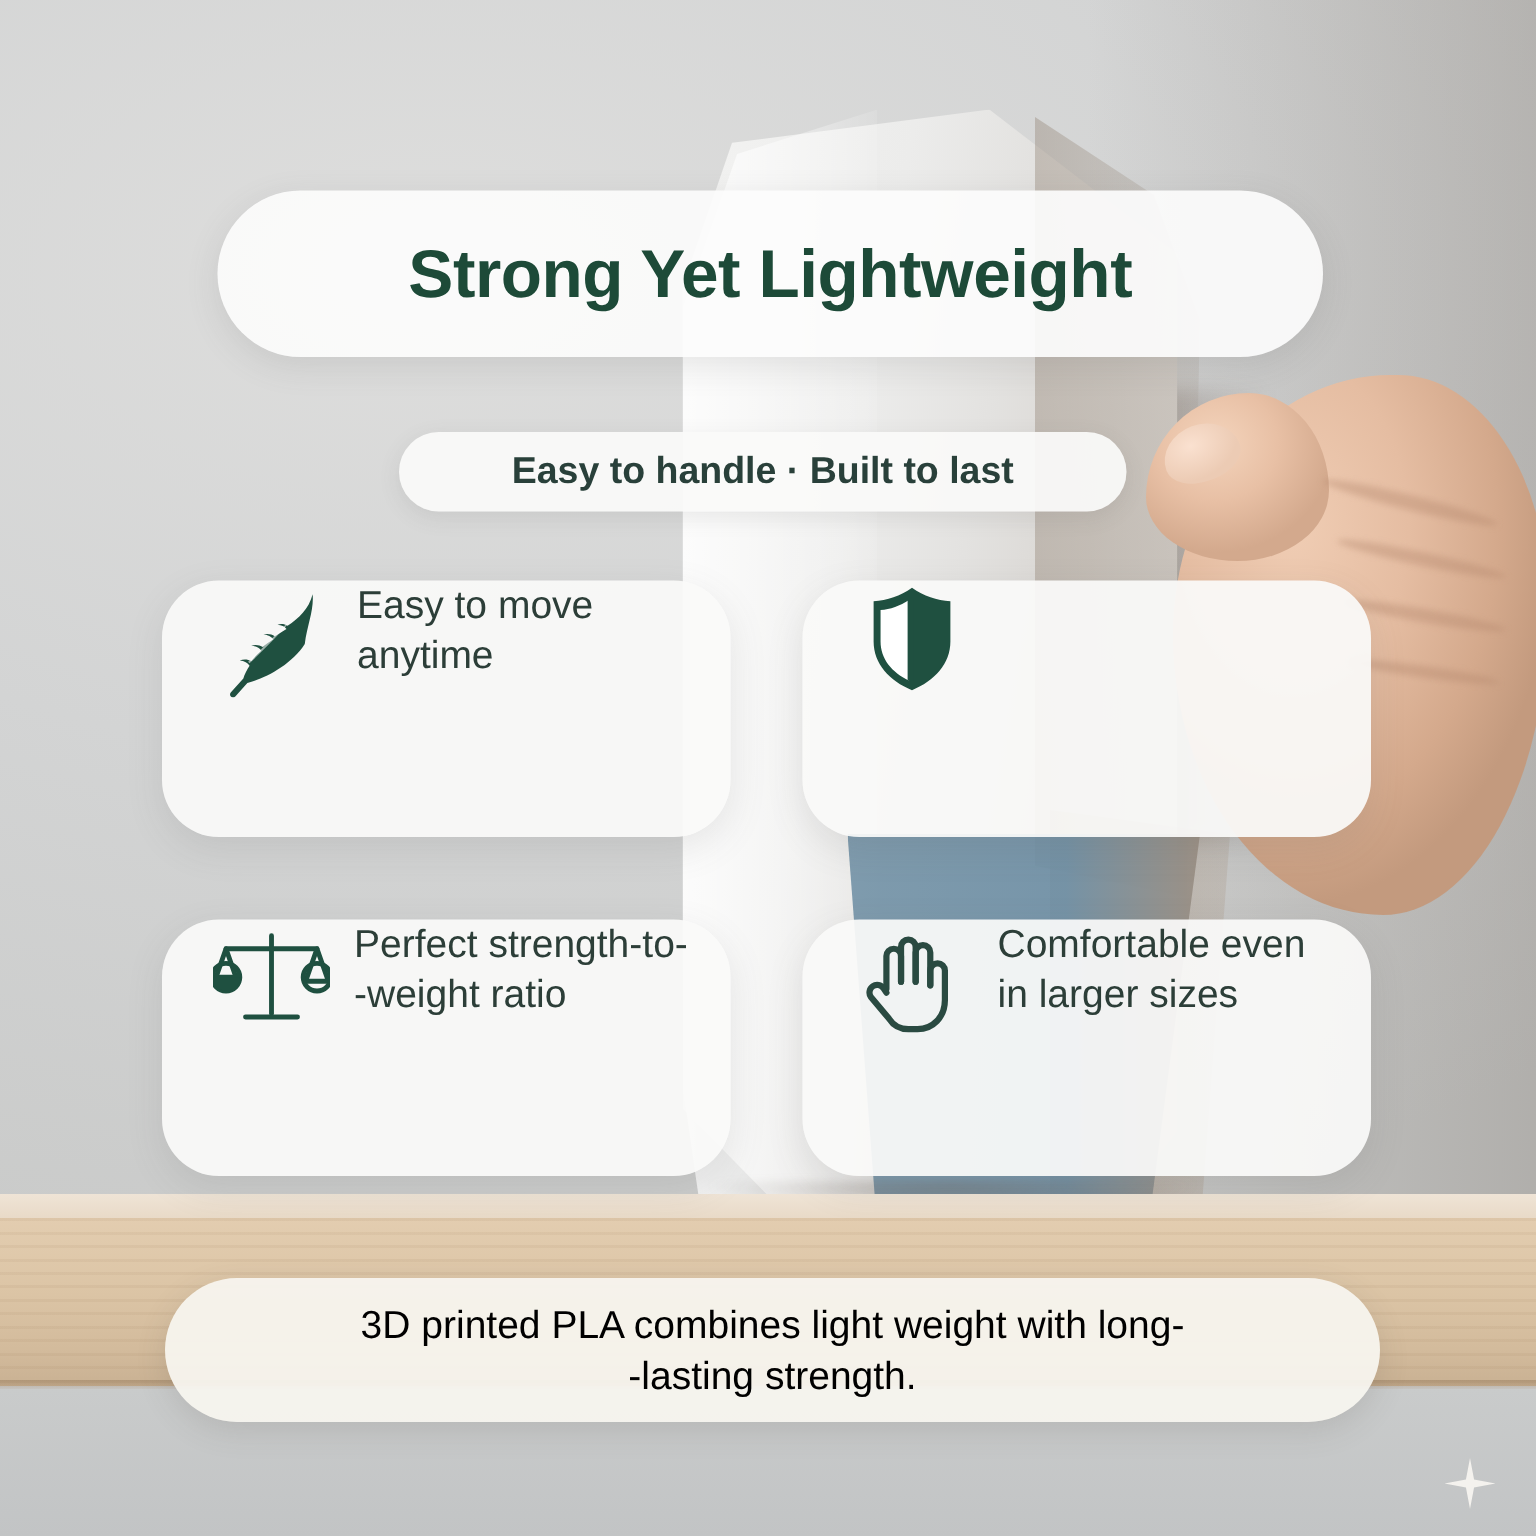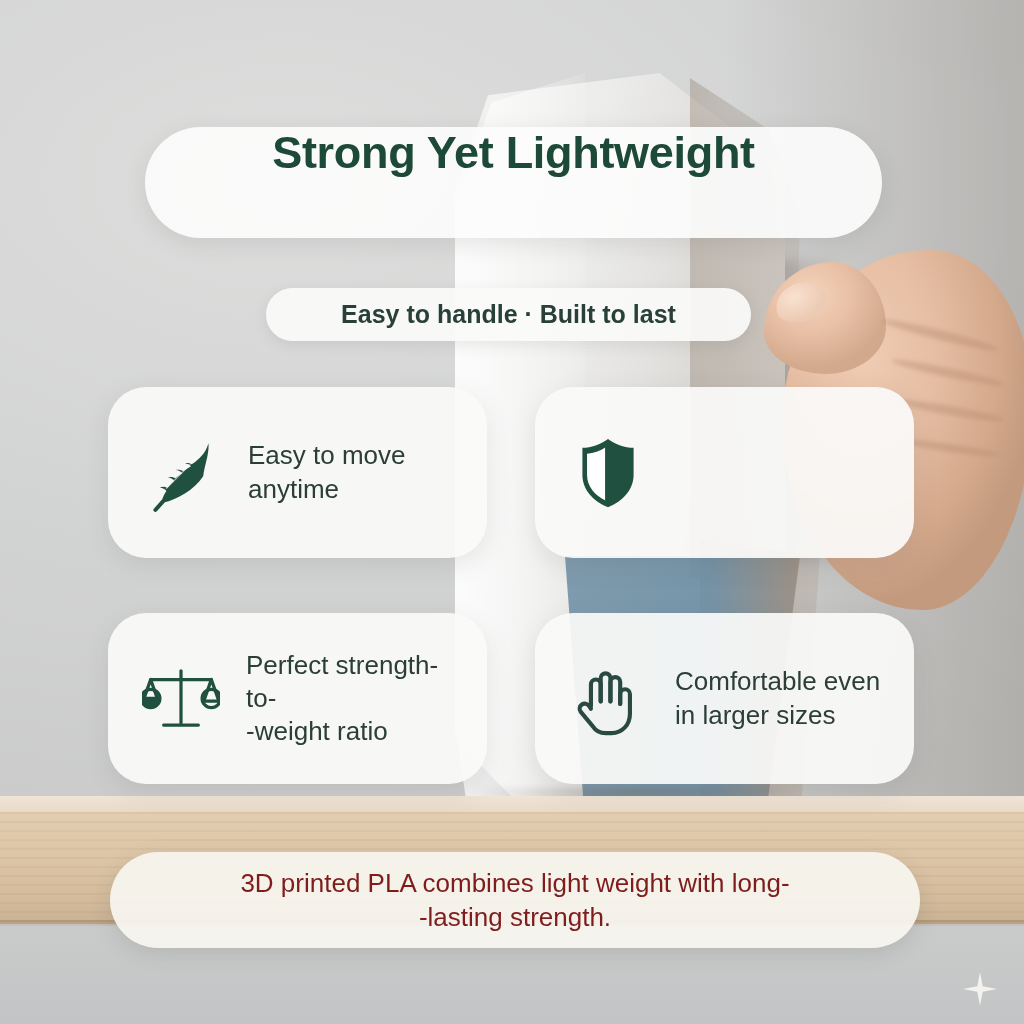--- a/index.html
+++ b/index.html
@@ -113,21 +113,21 @@
     filter:drop-shadow(0 0 3px rgba(255,255,255,.7));
   }
 
   
   #overlay { position:absolute; inset:0; }
 
   .title-pill {
     position:absolute; left:145px; top:127px; width:737px; height:111px;
     background:rgba(252,252,252,.92);
     border-radius:56px;
-    display:flex; justify-content:center;
+    display:flex; align-items:center; justify-content:center;
     box-shadow:0 6px 22px rgba(90,90,90,.14);
   }
   .title-text {
     font-size:45px; font-weight:bold; color:#1d4a38; letter-spacing:-.3px;
     white-space:nowrap;
   }
 
   .subtitle-pill {
     position:absolute; left:266px; top:288px; width:485px; height:53px;
     background:rgba(250,250,249,.93);
@@ -137,23 +137,23 @@
     font-weight:bold;
   }
   .subtitle-text { font-size:25px; color:#29403a; white-space:nowrap; }
 
   .cards { position:absolute; left:0; top:0; width:1024px; height:1024px; }
   .card {
     position:absolute; width:379px; height:171px;
     background:rgba(250,250,249,.93);
     border-radius:38px;
     box-shadow:0 8px 24px rgba(95,95,95,.13);
-    display:flex; align-items:center;
+    display:flex; 
     padding:0 22px 0 34px;
-    gap:28px;
+    gap:18px;
   }
   .card.c0 { left:108px; top:387px; }
   .card.c1 { left:535px; top:387px; }
   .card.c2 { left:108px; top:613px; }
   .card.c3 { left:535px; top:613px; }
 
   .card-icon { flex:0 0 auto; width:78px; height:78px; display:flex; align-items:center; justify-content:center; }
   .card-icon svg { width:100%; height:100%; display:block; }
   .card-label {
     font-size:26px; line-height:1.28; color:#2c3e38;
@@ -163,21 +163,21 @@
   .card.c3 .card-label { width:300px; }
 
   .footer-pill {
     position:absolute; left:110px; top:852px; width:810px; height:96px;
     background:rgba(247,244,238,.95);
     border-radius:48px;
     display:flex; align-items:center; justify-content:center;
     box-shadow:0 6px 20px rgba(95,90,82,.16);
   }
   .footer-text {
-    font-size:26px; line-height:1.32; color:#7f1d1d; text-align:center;
+    font-size:26px; line-height:1.32; color:#000000; text-align:center;
     white-space:pre-line;
   }
 </style>
 </head>
 <body>
 
 <div id="photo-bg">
   <div class="wall"></div>
   <div class="wall-shadow-right"></div>
   <div class="wall-shadow-bottom"></div>

